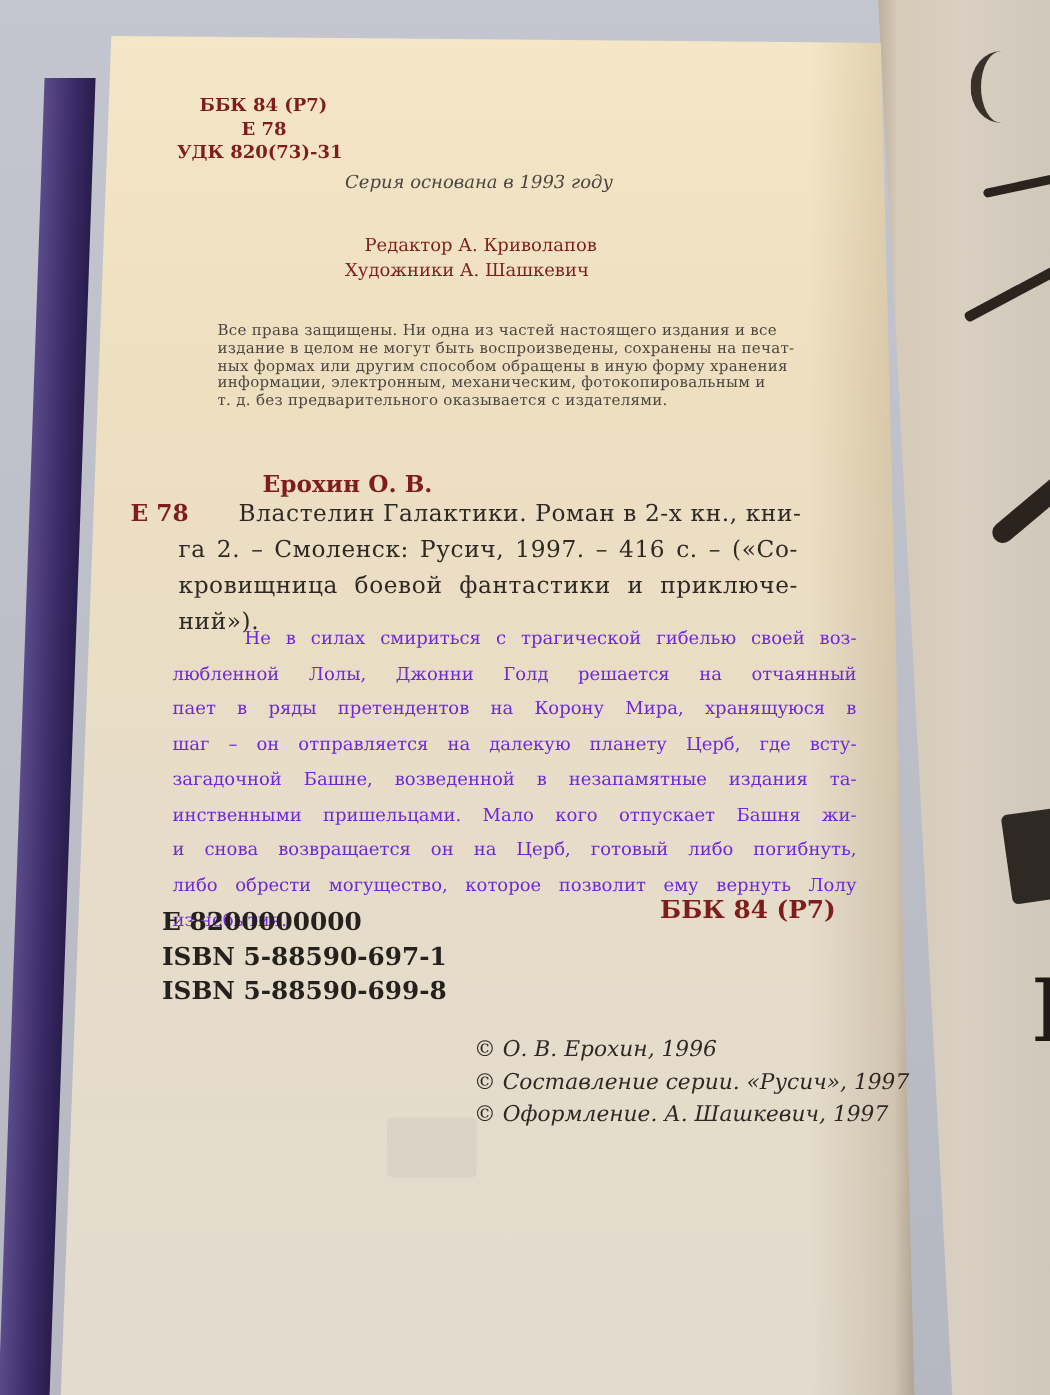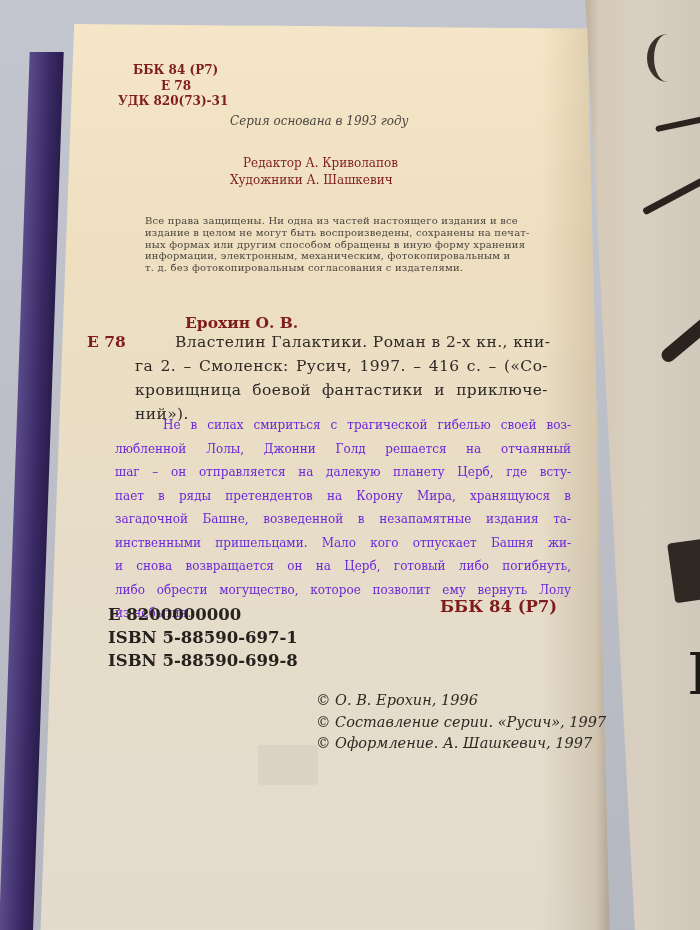--- a/index.html
+++ b/index.html
@@ -69,37 +69,37 @@
 <div class="text italic mid" style="left:230px;top:114px;color:#4a4540;">Серия основана в 1993 году</div>
 
 <div class="text mid" style="left:243px;top:156px;">Редактор А. Криволапов</div>
 <div class="text mid" style="left:230px;top:173px;">Художники А. Шашкевич</div>
 
 <div style="position:absolute;left:145px;top:215px;width:408px;">
   <span class="text small" style="position:relative;display:block;line-height:11.8px;">Все права защищены. Ни одна из частей настоящего издания и все</span>
   <span class="text small" style="position:relative;display:block;line-height:11.8px;">издание в целом не могут быть воспроизведены, сохранены на печат-</span>
   <span class="text small" style="position:relative;display:block;line-height:11.8px;">ных формах или другим способом обращены в иную форму хранения</span>
   <span class="text small" style="position:relative;display:block;line-height:11.8px;">информации, электронным, механическим, фотокопировальным и</span>
-  <span class="text small" style="position:relative;display:block;line-height:11.8px;">т. д. без фотокопировальным согласования с издателями.</span>
+  <span class="text small" style="position:relative;display:block;line-height:11.8px;">т. д. без предварительного оказывается с издателями.</span>
 </div>
 
 <div class="text bold" style="left:87px;top:332px;font-size:15.5px;">Е 78</div>
-<div class="text bold" style="left:185px;top:313px;font-size:15.5px;">Ерохин О. В.</div>
-<div class="catalog" style="position:absolute;left:135px;top:330px;width:413px;">
+<div class="text bold" style="left:175px;top:313px;font-size:15.5px;">Ерохин О. В.</div>
+<div class="catalog" style="position:absolute;left:119px;top:330px;width:413px;">
   <span class="cat-line" style="padding-left:40px;">Властелин Галактики. Роман в 2-х кн., кни-</span>
   <span class="cat-line">га 2. – Смоленск: Русич, 1997. – 416 с. – («Со-</span>
   <span class="cat-line">кровищница боевой фантастики и приключе-</span>
   <span class="cat-line" style="text-align-last:left;">ний»).</span>
 </div>
 
 <div class="body" style="position:absolute;left:115px;top:414px;width:456px;">
   <span class="body-line" style="padding-left:48px;">Не в силах смириться с трагической гибелью своей воз-</span>
   <span class="body-line">любленной Лолы, Джонни Голд решается на отчаянный</span>
+  <span class="body-line">пает в ряды претендентов на Корону Мира, хранящуюся в</span>
   <span class="body-line">шаг – он отправляется на далекую планету Церб, где всту-</span>
-  <span class="body-line">пает в ряды претендентов на Корону Мира, хранящуюся в</span>
   <span class="body-line">загадочной Башне, возведенной в незапамятные издания та-</span>
   <span class="body-line">инственными пришельцами. Мало кого отпускает Башня жи-</span>
   <span class="body-line">и снова возвращается он на Церб, готовый либо погибнуть,</span>
   <span class="body-line">либо обрести могущество, которое позволит ему вернуть Лолу</span>
   <span class="body-line" style="text-align-last:left;">из небытия.</span>
 </div>
 
 <div class="ids" style="position:absolute;left:108px;top:603px;">
   <div>Е 8200000000</div>
   <div>ISBN 5-88590-697-1</div>

